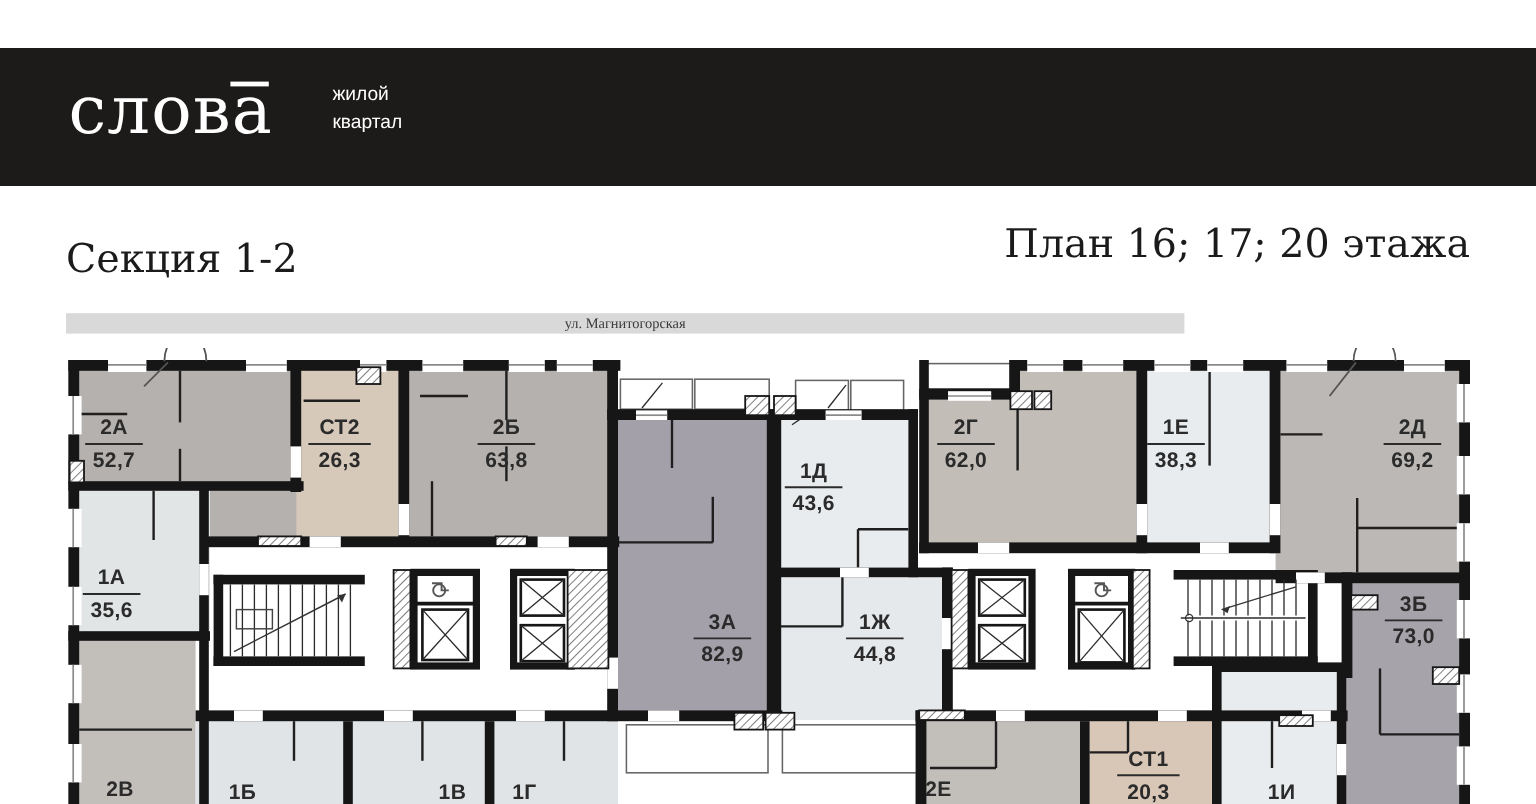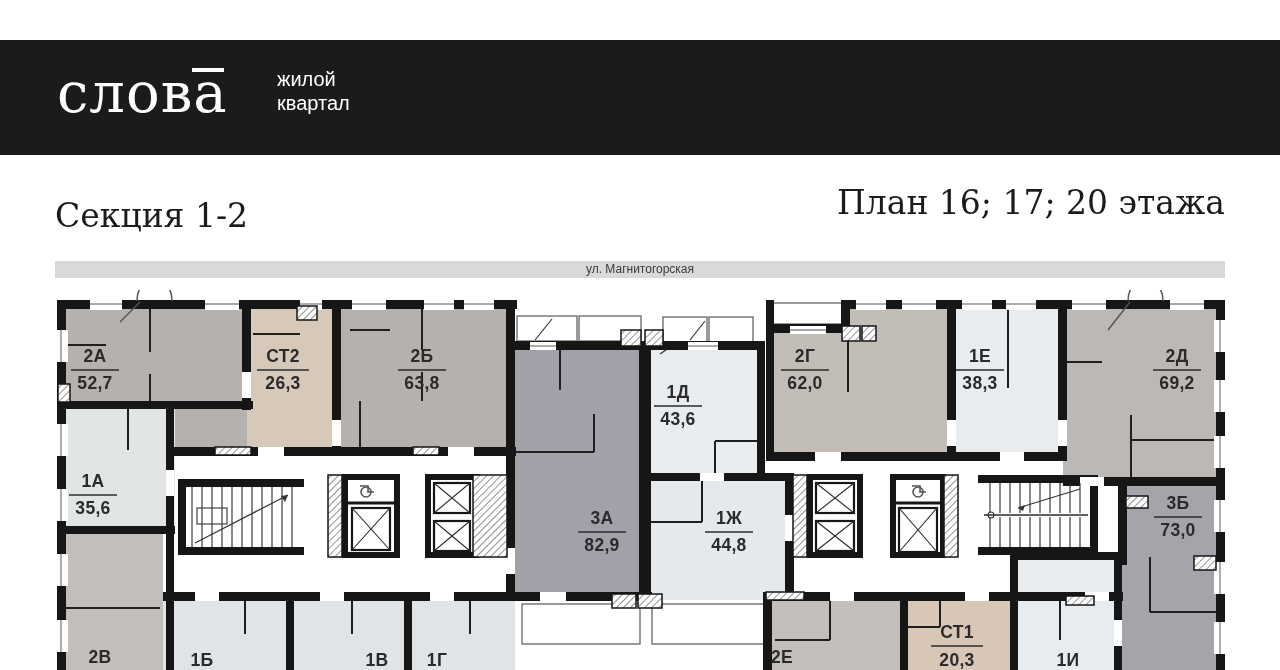--- a/index.html
+++ b/index.html
@@ -4,28 +4,28 @@
 <style>
   html,body{margin:0;padding:0;background:#ffffff;}
   #stage{position:relative;width:1280px;height:670px;background:#fff;overflow:hidden;
          font-family:"Liberation Sans",sans-serif;}
   
   .hdr{position:absolute;left:0;top:0;width:1280px;height:115px;background:#1d1b1a;margin-top:40px;}
   .brand{position:absolute;left:57px;top:18px;color:#fff;
          font-family:"DejaVu Serif",serif;font-size:56px;line-height:70px;letter-spacing:1px;}
   .brand-wrap{position:relative;display:inline-block;}
   .macron{position:absolute;right:4px;top:10px;width:32px;height:4px;background:#fff;}
-  .tagline{position:absolute;left:277px;top:27px;color:#fff;font-size:20px;line-height:24px;}
+  .tagline{position:absolute;left:277px;top:27px;color:#fff;font-size:16px;line-height:24px;}
   
   .sec-title{position:absolute;left:55px;top:196px;font-family:"DejaVu Serif",serif;
              font-size:33px;color:#1b1b1b;}
   .plan-title{position:absolute;right:55px;top:183px;font-family:"DejaVu Serif",serif;
               font-size:33px;color:#1b1b1b;}
   
-  .street{position:absolute;left:55px;top:261px;width:1170px;height:17px;background:#d9d9d9;}
+  .street{position:absolute;left:55px;top:261px;width:932px;height:17px;background:#d9d9d9;font-family:Liberation Serif, serif;}
   .street span{display:block;text-align:center;font-size:12px;line-height:17px;color:#3b3b3b;}
   
   .plan-svg{position:absolute;left:0;top:290px;}
   .uname{font-family:"Liberation Sans",sans-serif;font-size:17.5px;font-weight:600;
          fill:#2b2b2b;letter-spacing:.3px;}
   .thin{stroke:#1f1f1f;stroke-width:2;}
   .wline{stroke:#8a8a8a;stroke-width:1.4;}
   .bal{fill:#ffffff;stroke:#666;stroke-width:1.3;}
   .divl{stroke:#2b2b2b;stroke-width:1.6;}
   .tread{stroke:#2a2a2a;stroke-width:1.1;}

